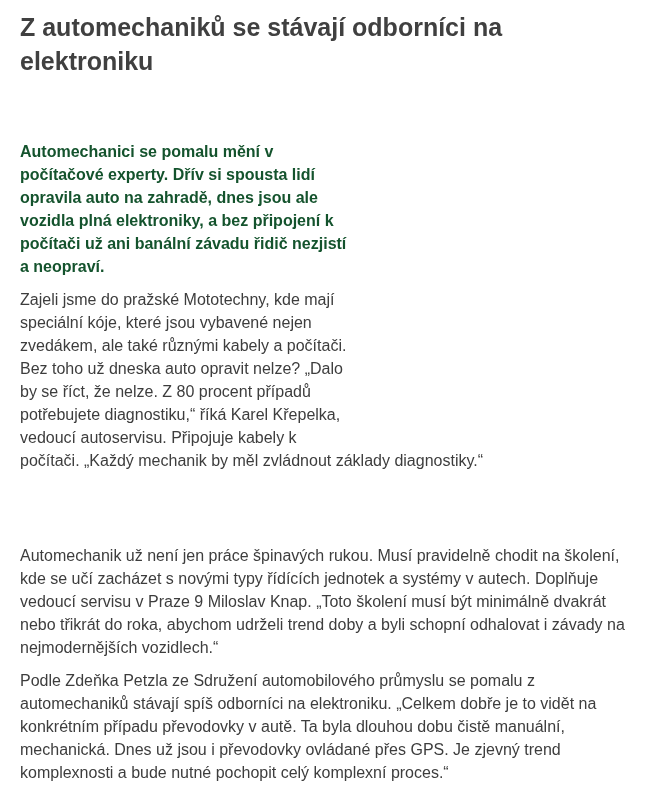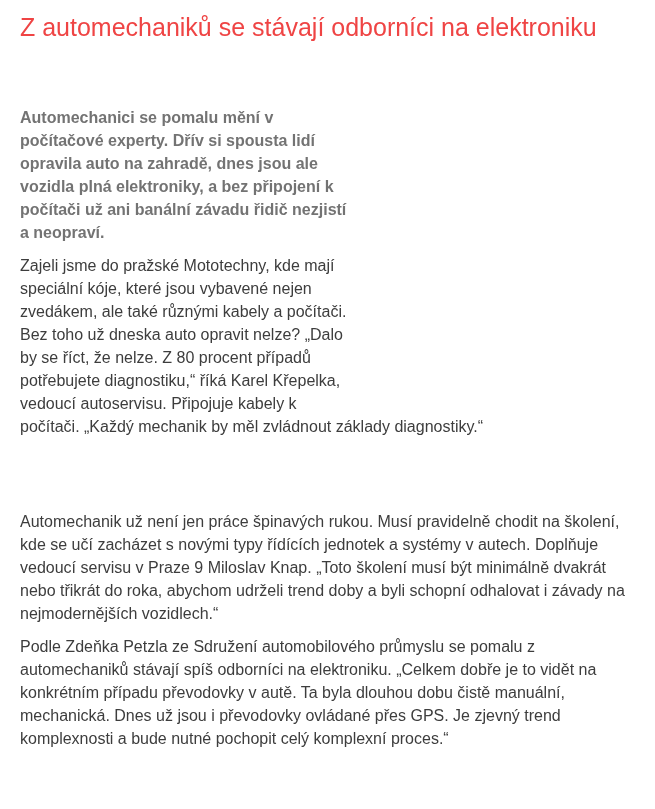--- a/index.html
+++ b/index.html
@@ -12,43 +12,43 @@
     min-height: 809px;
     box-sizing: border-box;
     padding: 0 18px 10px 20px;
     background: #ffffff;
     font-family: "Liberation Sans", "DejaVu Sans", sans-serif;
   }
   h1.title {
     margin: 10px 0 0 0;
     font-size: 25px;
     line-height: 34px;
-    font-weight: normal;
-    color: #ef4444;
+    font-weight: bold;
+    color: #404040;
     letter-spacing: 0;
   }
   .date {
     margin: 12px 0 0 0;
     font-size: 12px;
     line-height: 15px;
     color: #8a8a8a;
     white-space: pre-wrap;
   }
   .body {
     font-size: 16px;
     line-height: 23px;
     color: #3d3d3d;
   }
   .body p {
     margin: 0 0 10px 0;
   }
   p.lead {
     margin: 62px 0 10px 0;
     font-weight: bold;
-    color: #737373;
+    color: #14532d;
   }
   
   .embed-float {
     float: right;
     width: 285px;
     height: 295px;
     background: transparent;
   }
   
   .embed-block {

